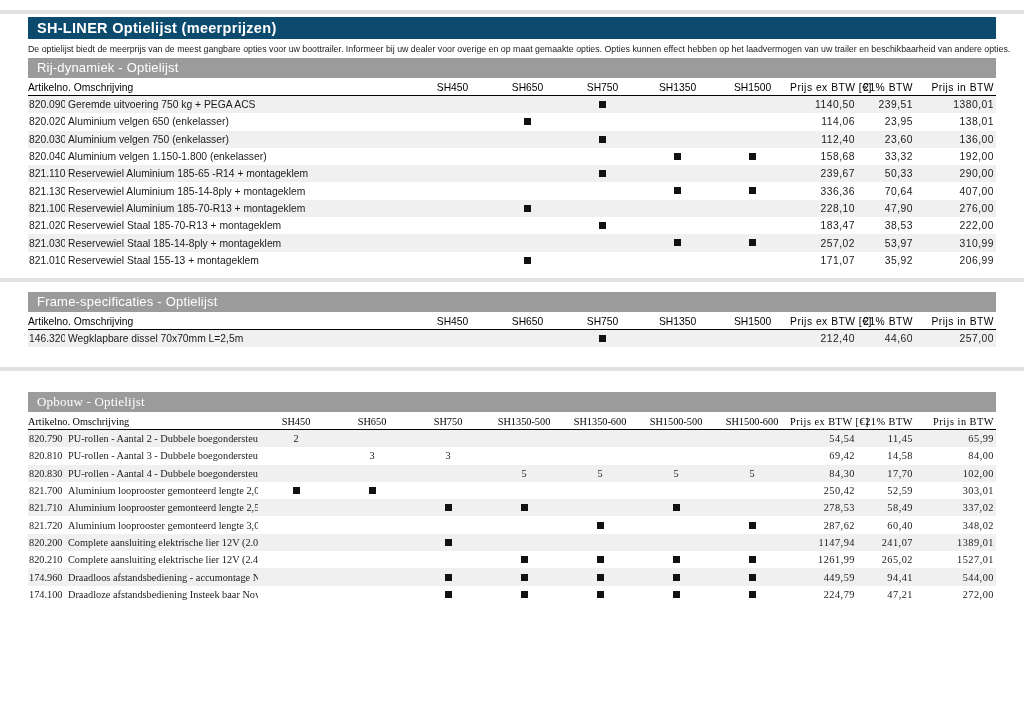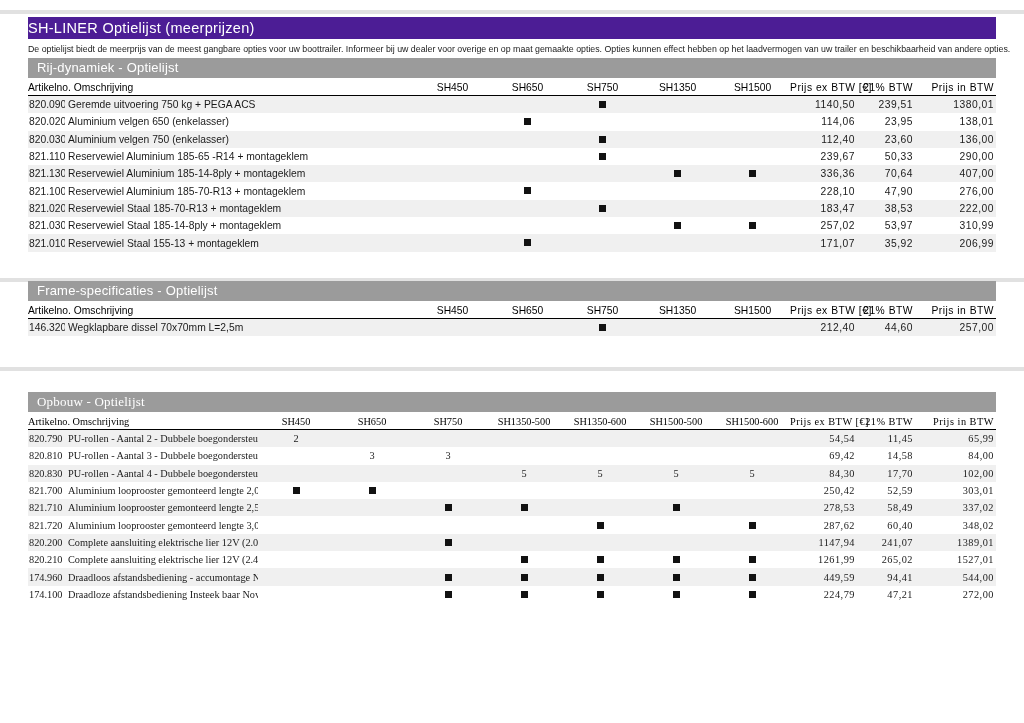--- a/index.html
+++ b/index.html
@@ -4,29 +4,29 @@
 <style>
   html,body{margin:0;padding:0;}
   body{
     width:1024px;height:723px;background:#ffffff;position:relative;
     font-family:"Liberation Sans", sans-serif;overflow:hidden;
     -webkit-font-smoothing:antialiased;
   }
   .band{position:absolute;left:0;width:1024px;height:4px;background:#e1e1e1;}
   .title-bar{
     position:absolute;left:28px;top:17px;width:968px;height:22px;
-    box-sizing:border-box;background:#4c1d95;color:#ffffff;
-    font-size:14.5px;line-height:22px;letter-spacing:.3px;
+    box-sizing:border-box;background:#0c4a6e;color:#ffffff;
+    font-size:14.5px;line-height:22px;padding-left:9px;letter-spacing:.3px;font-weight:bold;
   }
   .desc{
     position:absolute;left:28px;top:44px;width:985px;
     font-size:8.8px;color:#1a1a1a;white-space:nowrap;
   }
   section{position:absolute;left:28px;width:968px;}
-  #section-0{top:58px;} #section-1{top:281px;} #section-2{top:392px;font-family:Liberation Serif, serif;}
+  #section-0{top:58px;} #section-1{top:292px;} #section-2{top:392px;font-family:Liberation Serif, serif;}
   .sec-bar{
     height:20px;background:#9b9b9b;color:#ffffff;
     font-size:13px;line-height:20px;padding-left:9px;box-sizing:border-box;
     letter-spacing:.2px;
   }
   table{border-collapse:collapse;table-layout:fixed;width:968px;}
   thead td{
     font-size:10.3px;color:#000;height:15px;vertical-align:bottom;
     padding:0 0 2px 0;border-bottom:1.6px solid #000;white-space:nowrap;
   }
@@ -111,20 +111,32 @@
           <td class="art">820.030</td>
           <td class="oms">Aluminium velgen 750 (enkelasser)</td>
           <td class="center"></td>
           <td class="center"></td>
           <td class="center"><span class="sq"></span></td>
           <td class="center"></td>
           <td class="center"></td>
           <td class="num">112,40</td>
           <td class="num">23,60</td>
           <td class="num">136,00</td>
+        </tr>
+        <tr>
+          <td class="art">820.040</td>
+          <td class="oms">Aluminium velgen 1.150-1.800 (enkelasser)</td>
+          <td class="center"></td>
+          <td class="center"></td>
+          <td class="center"></td>
+          <td class="center"><span class="sq"></span></td>
+          <td class="center"><span class="sq"></span></td>
+          <td class="num">158,68</td>
+          <td class="num">33,32</td>
+          <td class="num">192,00</td>
         </tr>
         <tr>
           <td class="art">821.110</td>
           <td class="oms">Reservewiel Aluminium 185-65 -R14 + montageklem</td>
           <td class="center"></td>
           <td class="center"></td>
           <td class="center"><span class="sq"></span></td>
           <td class="center"></td>
           <td class="center"></td>
           <td class="num">239,67</td>

